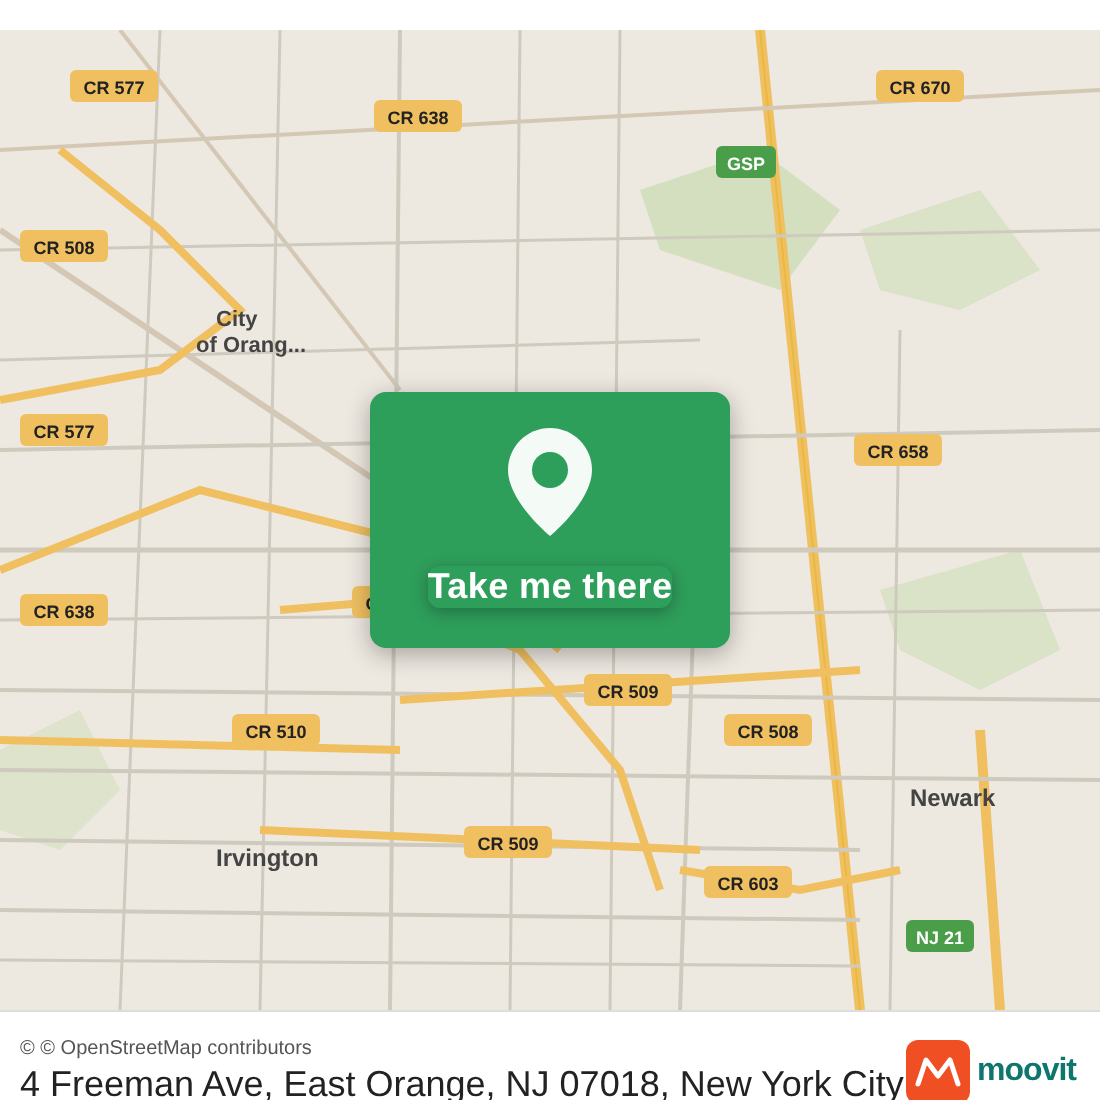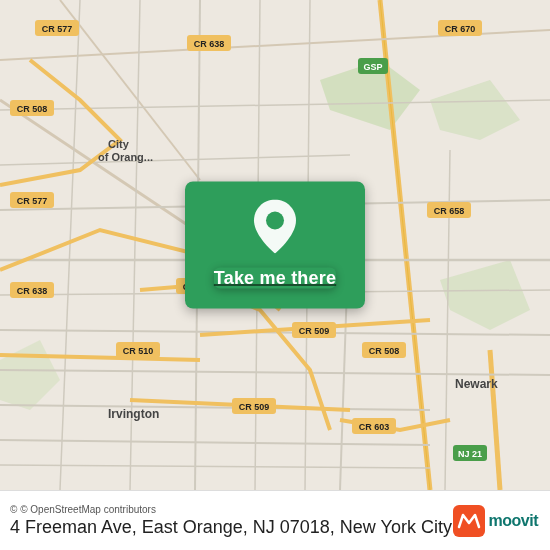--- a/index.html
+++ b/index.html
@@ -10,37 +10,37 @@
       font-family: Arial, sans-serif;
       position: relative;
     }
 
     #map-container {
       width: 550px;
       height: 490px;
       position: relative;
       overflow: hidden;
       background-color: #e8e0d8;
+      margin-top: 15px;
     }
 
     
     #map-svg {
       width: 100%;
       height: 100%;
     }
 
     #overlay-button-container {
       position: absolute;
       top: 50%;
       left: 50%;
       transform: translate(-50%, -50%);
       display: flex;
       flex-direction: column;
       align-items: flex-start;
-      text-decoration: underline;
     }
 
     #take-me-there-btn {
       background-color: #2e9e5b;
       color: white;
       border: none;
       border-radius: 6px;
       padding: 12px 28px;
       font-size: 17px;
       font-weight: 600;

